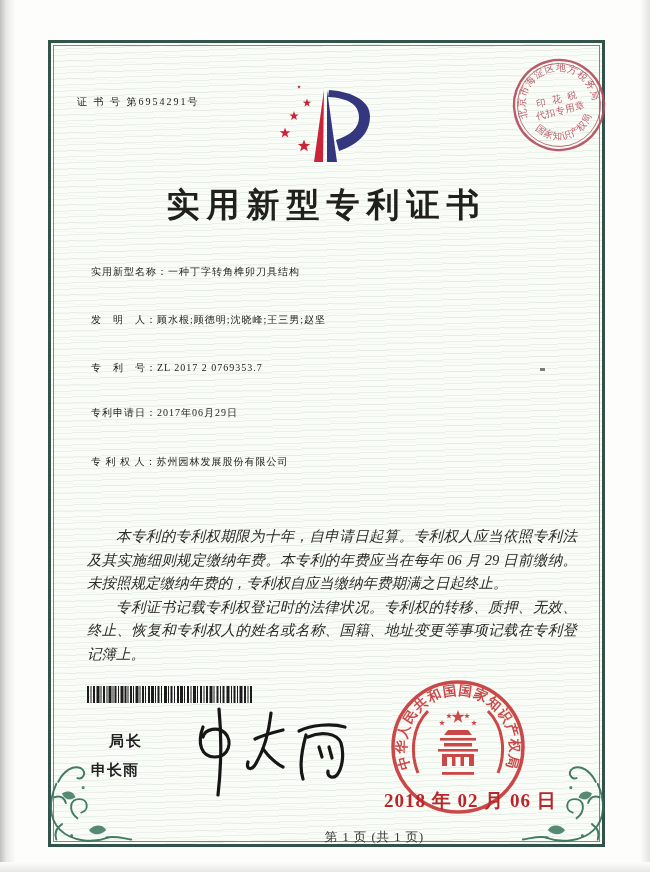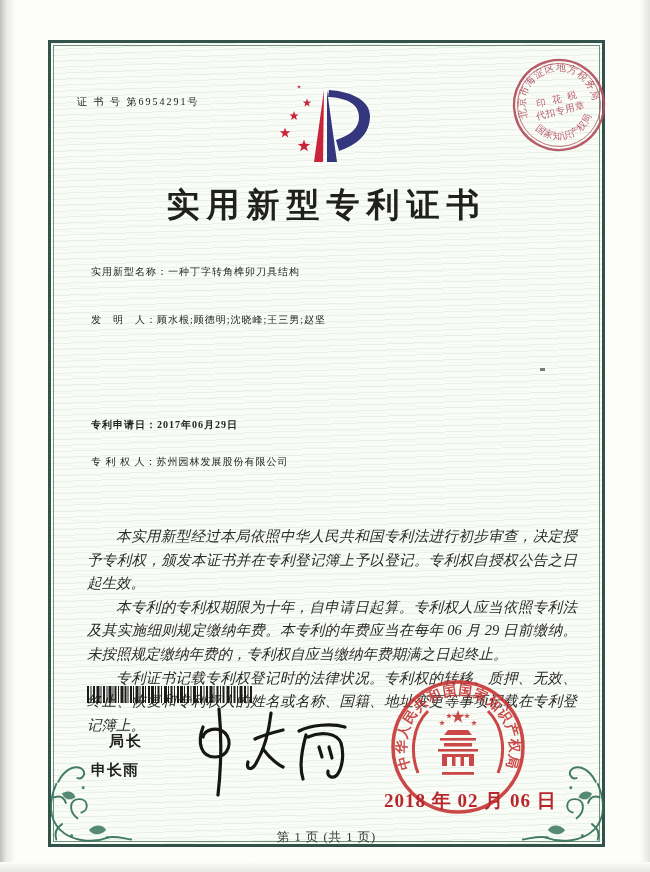--- a/index.html
+++ b/index.html
@@ -28,21 +28,21 @@
   .cert-no{position:absolute;left:26px;top:52px;font-size:10px;letter-spacing:2px;color:#23231f;}
 
   .logo{position:absolute;left:228px;top:40px;}
 
   .tax-stamp{position:absolute;left:458px;top:12px;transform:rotate(-14deg);opacity:.92;}
 
   .title{position:absolute;left:0;top:140px;width:100%;text-align:center;
     font-size:33px;font-weight:700;letter-spacing:7px;color:#20201c;}
 
   .field{position:absolute;left:40px;font-size:10px;color:#23231f;letter-spacing:1px;white-space:nowrap;}
-  .f0{top:222px;} .f1{top:270px;} .f2{top:318px;} .f3{top:375px;font-weight:bold;} .f4{top:412px;} .f5{top:460px;}
+  .f0{top:222px;} .f1{top:270px;} .f2{top:318px;} .f3{top:363px;} .f4{top:412px;} .f5{top:460px;}
 
   .paras{position:absolute;left:36px;top:482px;width:490px;
     font-size:14.5px;line-height:23.6px;color:#2a2a26;text-align:justify;font-style:italic;}
   .paras p{margin:0;text-indent:2em;}
 
   .barcode{position:absolute;left:36px;top:643px;}
 
   .signer-title{position:absolute;left:58px;top:689px;font-family:"Liberation Sans","DejaVu Sans",sans-serif;
     font-size:15px;font-weight:700;color:#222;letter-spacing:2px;}
   .signer-name{position:absolute;left:40px;top:718px;font-family:"Liberation Sans","DejaVu Sans",sans-serif;
@@ -51,21 +51,21 @@
 
   .seal{position:absolute;left:337px;top:634px;opacity:.88;}
   .seal-date{position:absolute;left:333px;top:745px;font-size:19px;font-weight:700;
     color:#b8252b;letter-spacing:1px;white-space:nowrap;}
 
   .flourish{position:absolute;width:96px;height:96px;}
   .flourish-bl{left:-12px;top:712px;}
   .flourish-br{left:468px;top:712px;transform:scaleX(-1);}
 
   .footer{position:absolute;left:0;top:786px;width:100%;text-align:center;
-    font-size:12.5px;color:#33332f;letter-spacing:1px;}
+    font-size:12.5px;color:#33332f;letter-spacing:1px;padding-left:48px;}
 
   .speck{position:absolute;left:489px;top:325px;width:5px;height:3px;background:#5c5c58;opacity:.8;}
 </style>
 </head>
 <body>
 
 <div class="edge-left"></div>
 <div class="edge-right"></div>
 <div class="edge-bottom"></div>
 
@@ -105,25 +105,25 @@
     <text x="50" y="59" text-anchor="middle" font-size="9.5" letter-spacing="0.5" fill="#b2505f" font-family="'Liberation Serif',serif">代扣专用章</text>
     <text font-size="9.5" letter-spacing="0.4" fill="#b2505f" font-family="'Liberation Serif',serif">
       <textPath href="#taxArcBottom" startOffset="50%" text-anchor="middle">国家知识产权局</textPath>
     </text>
   </svg>
 
   <div class="title">实用新型专利证书</div>
 
   <div class="field f0"><span>实用新型名称：</span><span>一种丁字转角榫卯刀具结构</span></div>
   <div class="field f1"><span>发　明　人：</span><span>顾水根;顾德明;沈晓峰;王三男;赵坚</span></div>
+  <div class="field f2"><span>专　利　号：</span><span>ZL 2017 2 0769353.7</span></div>
   <div class="field f3"><span>专利申请日：</span><span>2017年06月29日</span></div>
   <div class="field f4"><span>专 利 权 人：</span><span>苏州园林发展股份有限公司</span></div>
 
   <div class="paras">
-    <p>本实用新型经过本局依照中华人民共和国专利法进行初步审查，决定授予专利权，颁发本证书并在专利登记簿上予以登记。专利权自授权公告之日起生效。</p>
     <p>本专利的专利权期限为十年，自申请日起算。专利权人应当依照专利法及其实施细则规定缴纳年费。本专利的年费应当在每年 06 月 29 日前缴纳。未按照规定缴纳年费的，专利权自应当缴纳年费期满之日起终止。</p>
     <p>专利证书记载专利权登记时的法律状况。专利权的转移、质押、无效、终止、恢复和专利权人的姓名或名称、国籍、地址变更等事项记载在专利登记簿上。</p>
   </div>
 
   <svg class="barcode" width="166" height="17" viewBox="0 0 166 17">
     <path fill="#1c1c1c" d="M0 0h2v17h-2z M3.5 0h1v17h-1z M6 0h2v17h-2z M9.5 0h3v17h-3z M13.5 0h1v17h-1z M16 0h2v17h-2z M19.5 0h1v17h-1z M21.5 0h3v17h-3z M25.5 0h1v17h-1z M27.5 0h2v17h-2z M31 0h1v17h-1z M33.5 0h3v17h-3z M37.5 0h2v17h-2z M40.5 0h1v17h-1z M43 0h2v17h-2z M46 0h1v17h-1z M48.5 0h3v17h-3z M52.5 0h1v17h-1z M55 0h2v17h-2z M58 0h1v17h-1z M61 0h2v17h-2z M64 0h3v17h-3z M68 0h1v17h-1z M70.5 0h2v17h-2z M74 0h1v17h-1z M77 0h3v17h-3z M81 0h1v17h-1z M83.5 0h2v17h-2z M87 0h1v17h-1z M90 0h2v17h-2z M93 0h3v17h-3z M97 0h1v17h-1z M100 0h2v17h-2z M103.5 0h1v17h-1z M106 0h3v17h-3z M110 0h1v17h-1z M113 0h2v17h-2z M116.5 0h1v17h-1z M119 0h2v17h-2z M122.5 0h3v17h-3z M126.5 0h1v17h-1z M129.5 0h2v17h-2z M133 0h1v17h-1z M135.5 0h2v17h-2z M139.5 0h3v17h-3z M144 0h1v17h-1z M146.5 0h2v17h-2z M150 0h1v17h-1z M152.5 0h3v17h-3z M157 0h2v17h-2z M160.5 0h1v17h-1z M163 0h2v17h-2z"></path>
   </svg>
 
   <div class="signer-title">局长</div>
   <div class="signer-name">申长雨</div>

